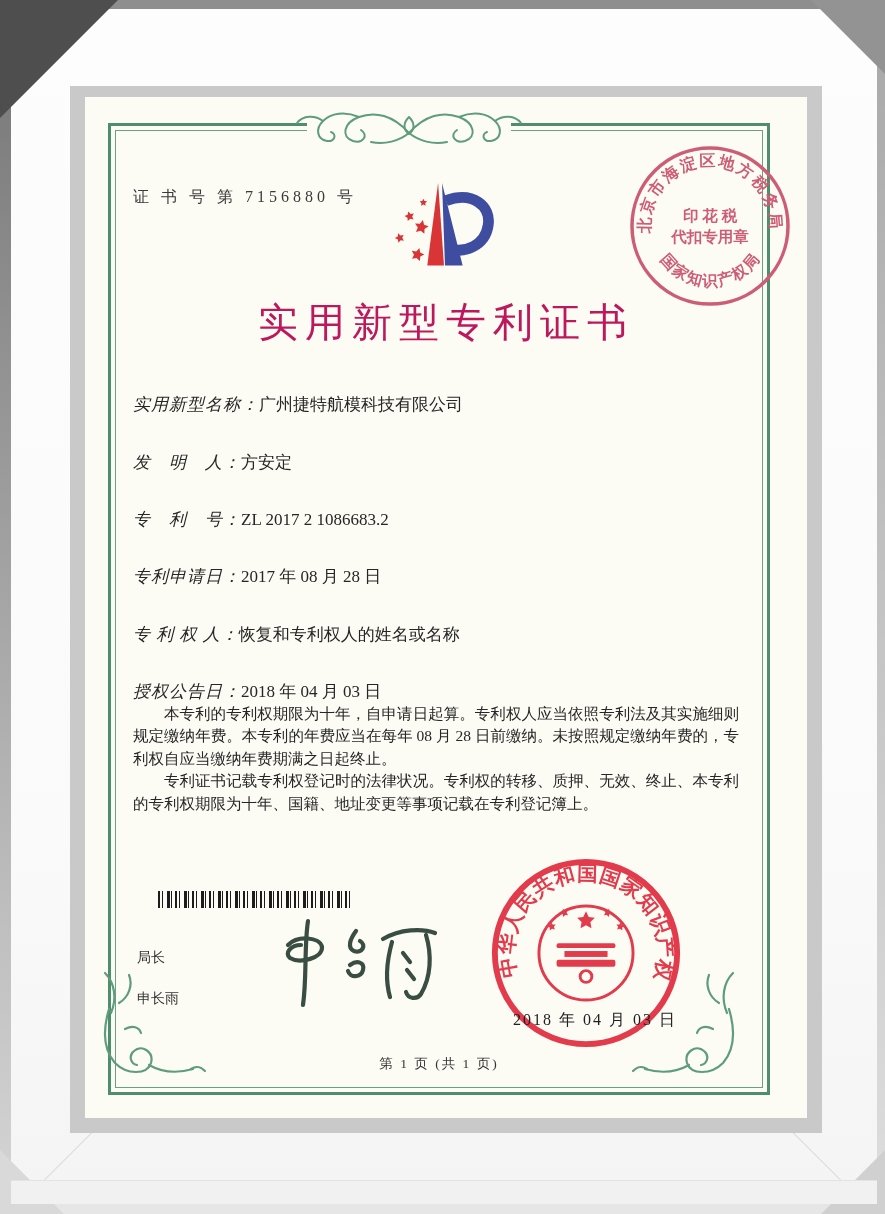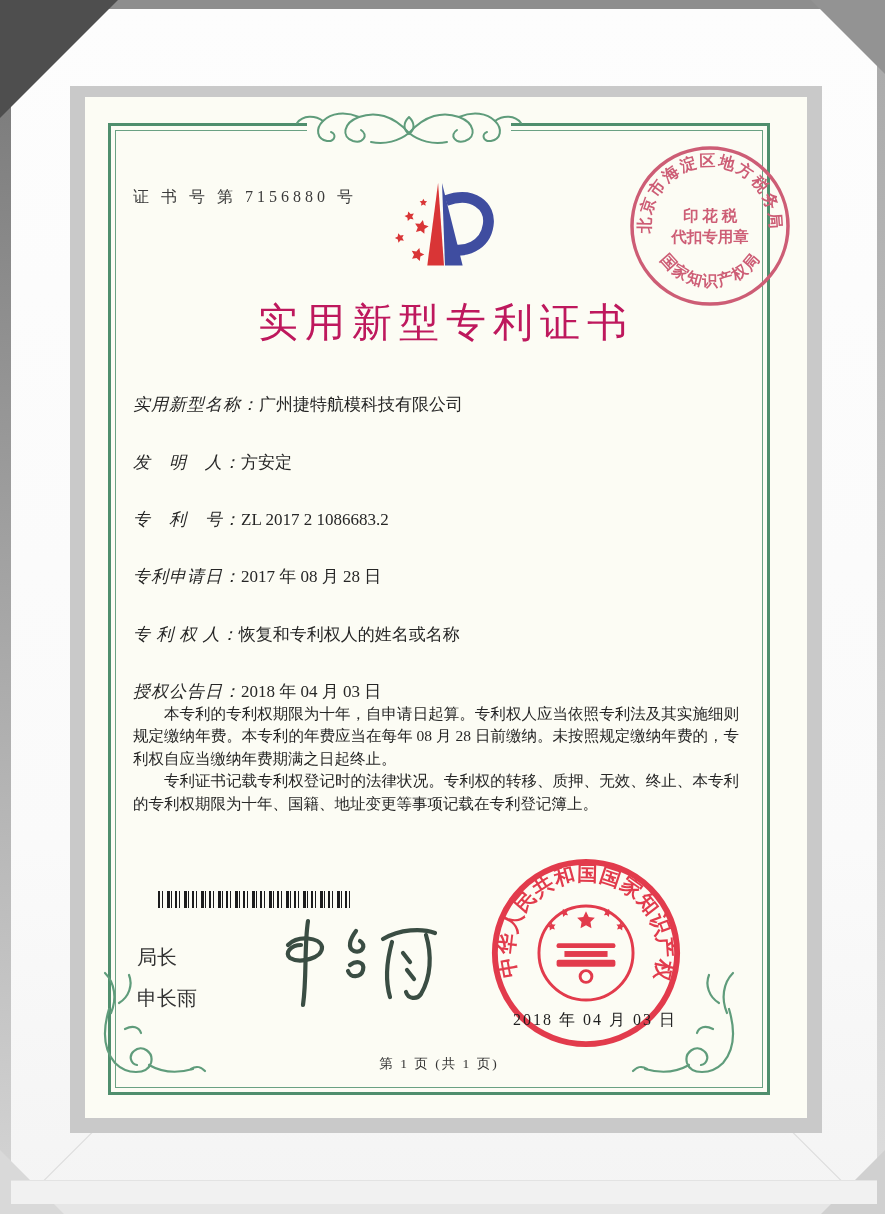--- a/index.html
+++ b/index.html
@@ -61,21 +61,21 @@
 
   .barcode { position:absolute; left:73px; top:794px; width:192px; height:17px; z-index:3;
     background:repeating-linear-gradient(90deg,
       #1c1c1c 0 2px, transparent 2px 4px,
       #1c1c1c 4px 5px, transparent 5px 9px,
       #1c1c1c 9px 12px, transparent 12px 13px,
       #1c1c1c 13px 14px, transparent 14px 17px); }
 
   .director { position:absolute; left:52px; top:840px; z-index:3;
               font-family:"Liberation Sans","DejaVu Sans",sans-serif;
-              font-size:20px; color:#333; line-height:41px; }
+              font-size:14px; color:#333; line-height:41px; }
   .signature { position:absolute; left:185px; top:818px; z-index:3; }
 
   .seal { position:absolute; left:403px; top:758px; z-index:4; }
   .seal-date { position:absolute; left:428px; top:913px; font-size:16px; color:#1f1f1f;
                letter-spacing:2px; z-index:6; white-space:nowrap; }
   .tax-stamp { position:absolute; left:540px; top:44px; z-index:5; }
 
   .page-footer { position:absolute; left:0; top:958px; width:708px; text-align:center;
                  font-size:13.5px; letter-spacing:2px; color:#333; z-index:3; }
 

